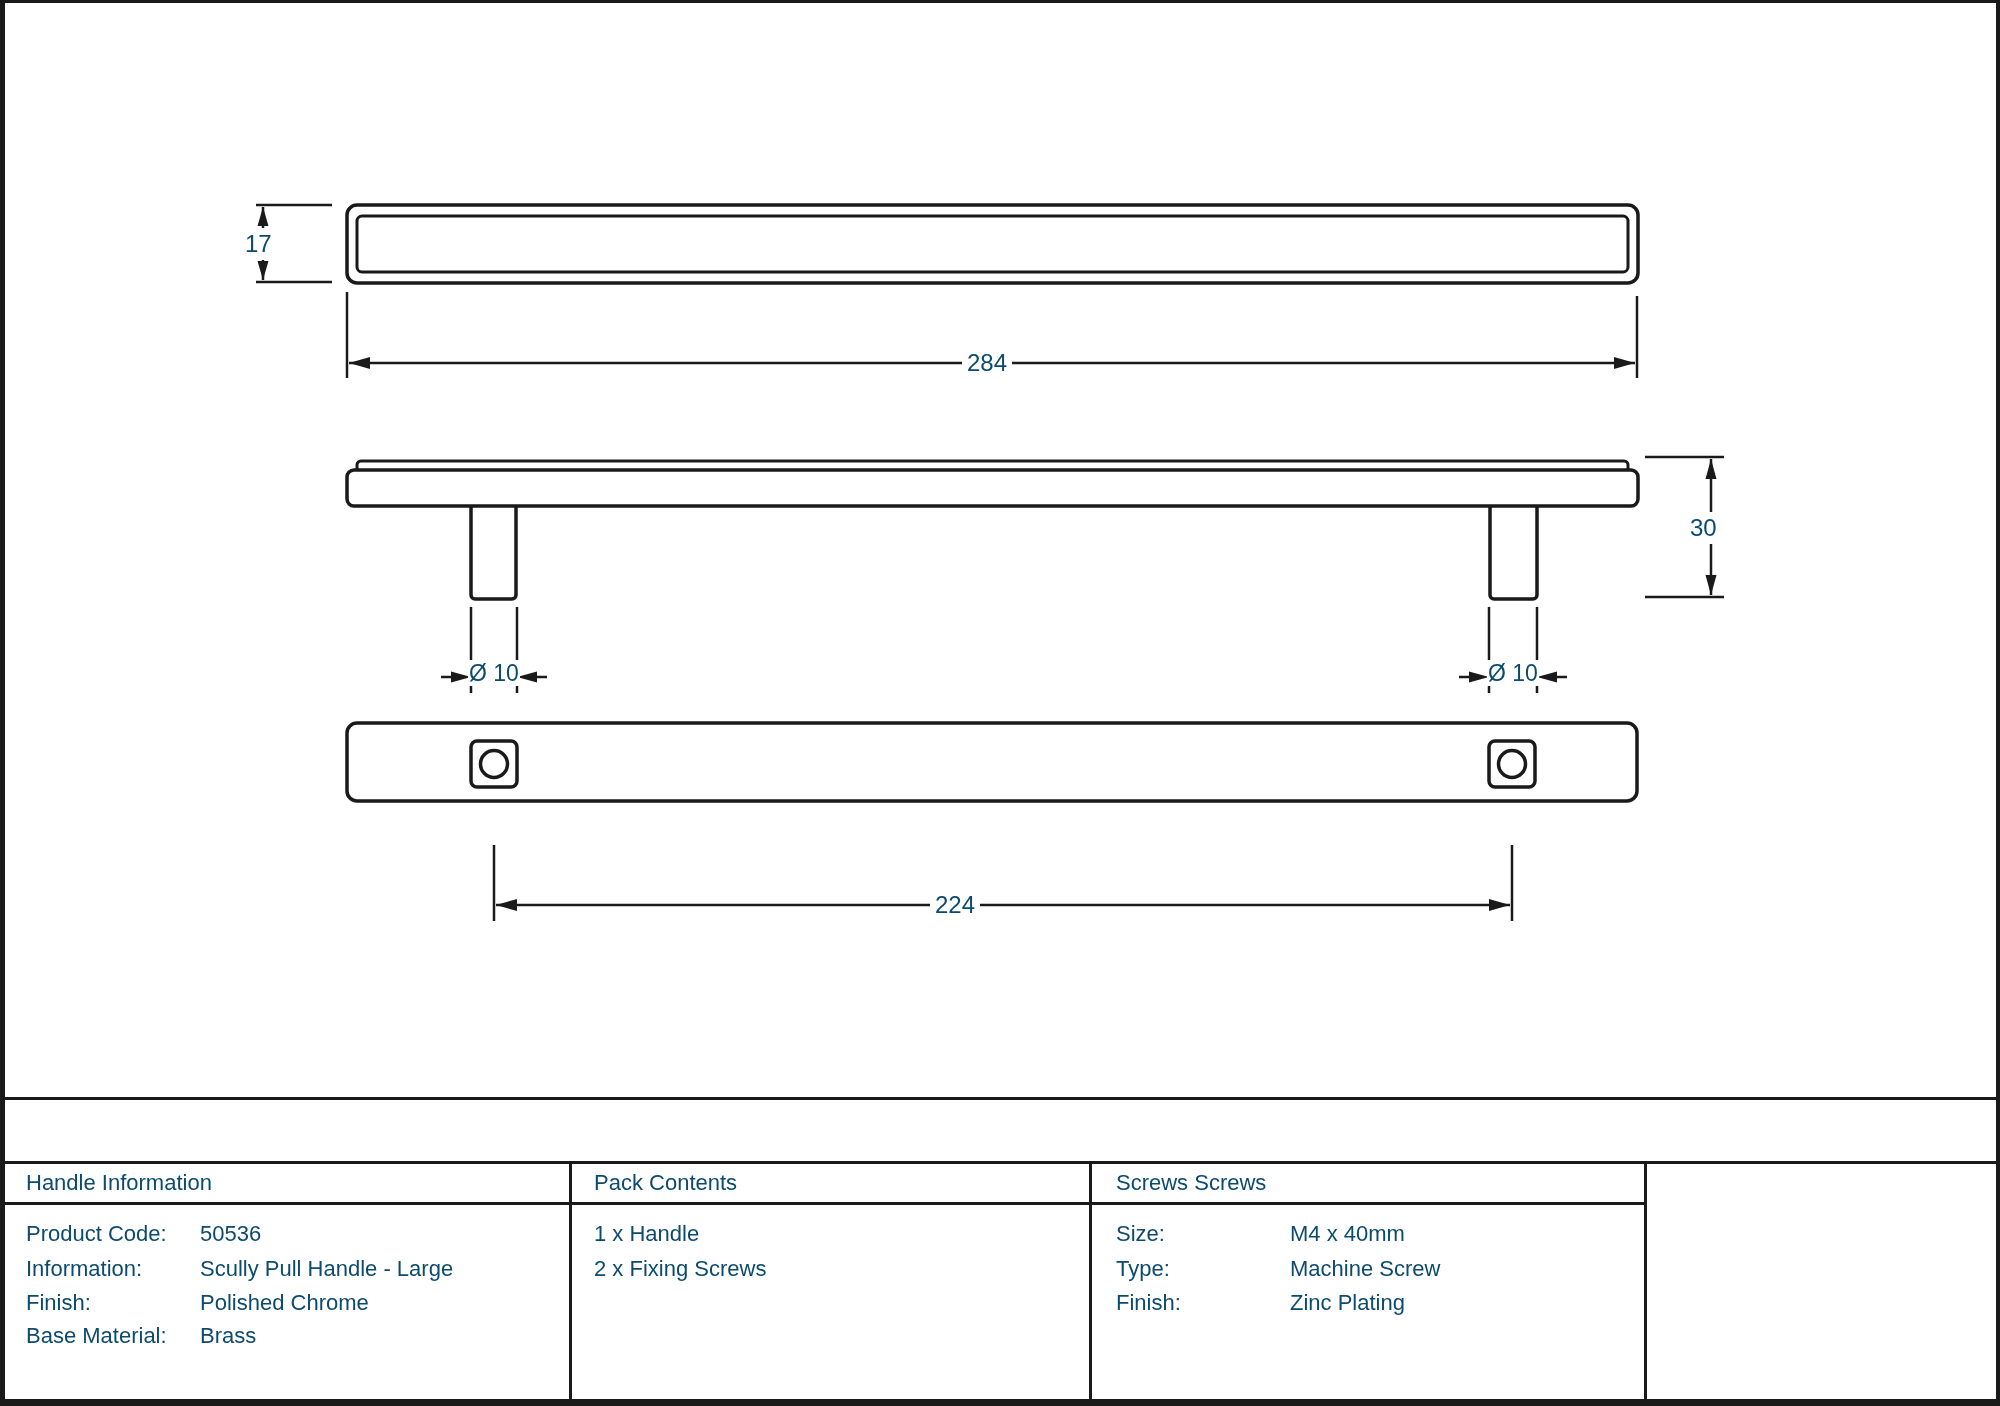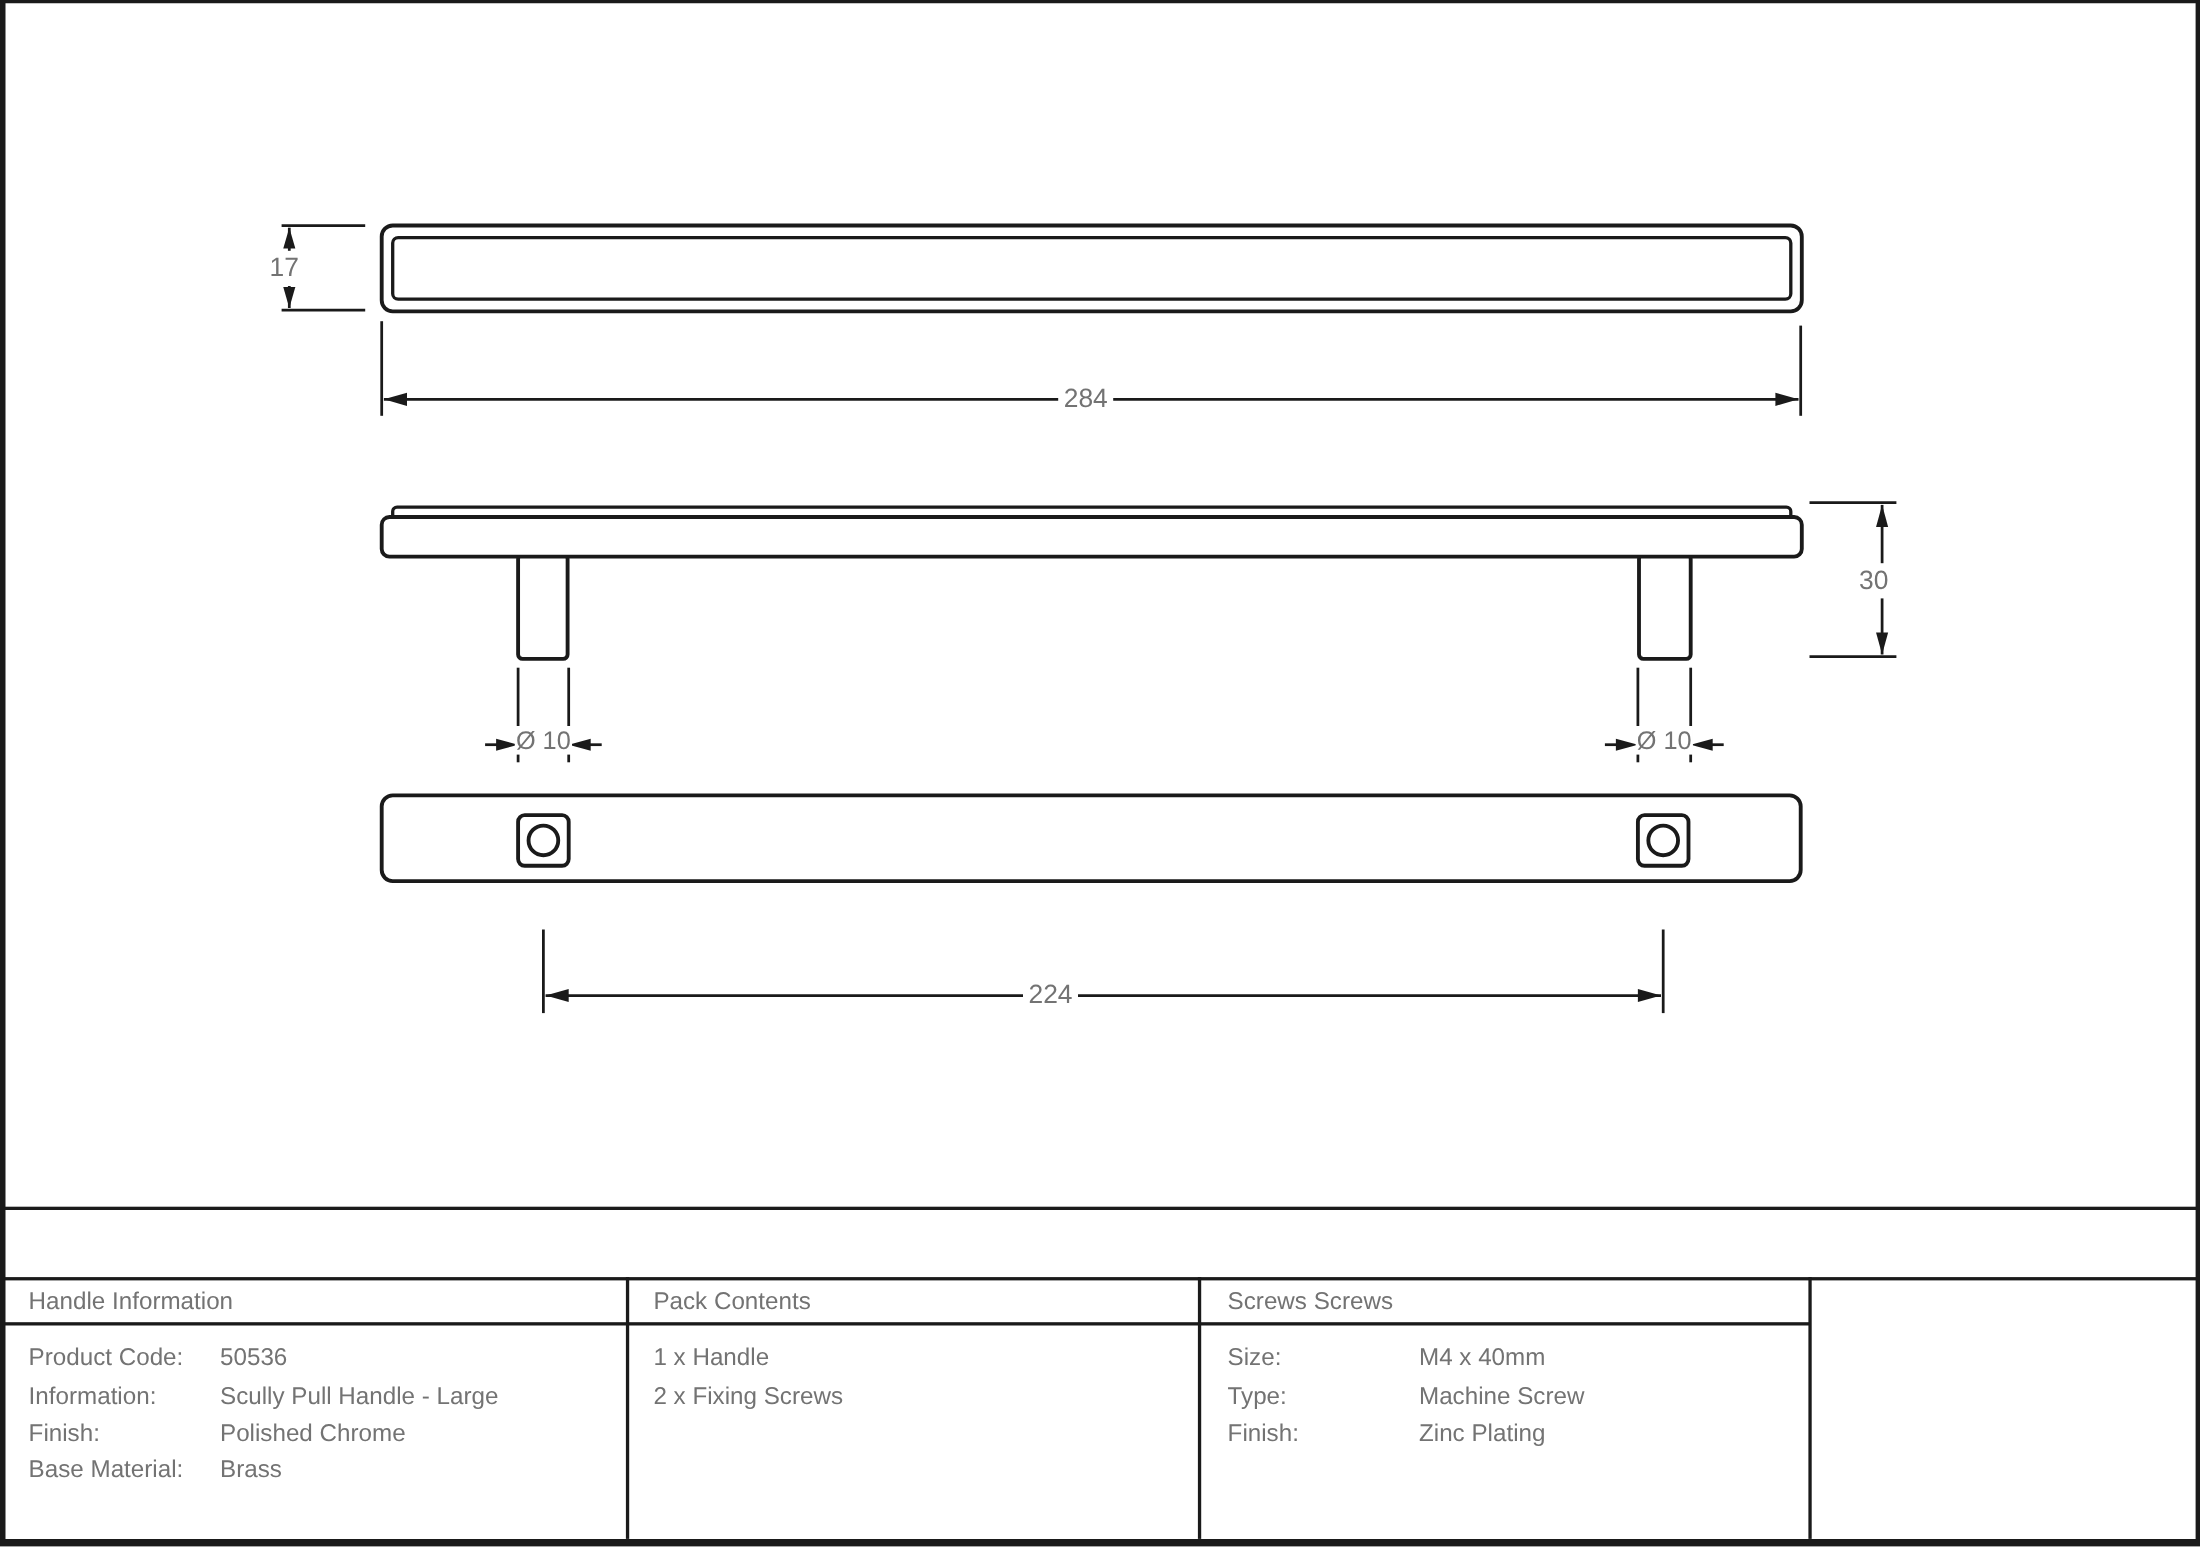--- a/index.html
+++ b/index.html
@@ -1,18 +1,18 @@
 <!DOCTYPE html>
 <html><head>
 <meta charset="utf-8">
 <style>
   html,body{margin:0;padding:0;background:#888;}
   #page{
     position:relative;width:2000px;height:1406px;background:#fff;
-    font-family:"Liberation Sans",sans-serif;color:#737373;overflow:hidden;
+    font-family:"Liberation Sans",sans-serif;color:#0c4a6e;overflow:hidden;
   }
   #outer-border{
     position:absolute;left:0;top:0;right:0;bottom:0;
     border-style:solid;border-color:#1a1a1a;
     border-width:3px 4px 7px 5px;pointer-events:none;z-index:30;
   }
   .hline{position:absolute;background:#1a1a1a;height:3px;}
   .vline{position:absolute;background:#1a1a1a;width:3px;}
   svg{position:absolute;left:0;top:0;}
   .dimlabel{

